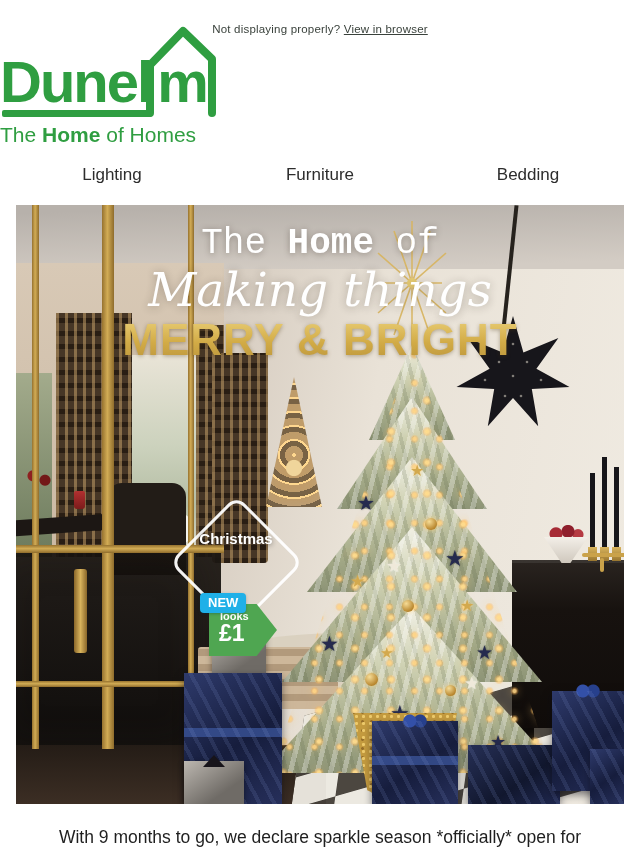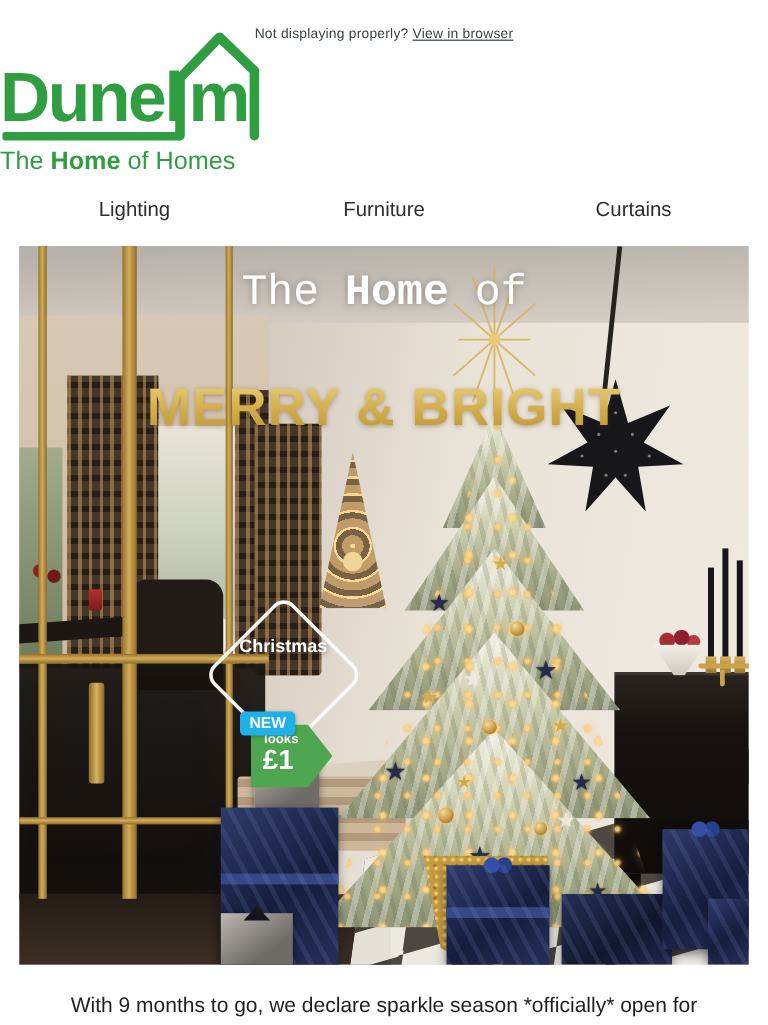--- a/index.html
+++ b/index.html
@@ -182,21 +182,21 @@
           <path d="M5 88 L5 40 L38 6 L67 34 L67 88" fill="none" stroke="#2f9e41" stroke-width="8" stroke-linejoin="round" stroke-linecap="round"></path>
         </svg><span>m</span></span>
     <div class="underbar"></div>
   </div>
   <div class="tagline"><span>The </span><b>Home</b><span> of Homes</span></div>
 </div>
 
 <div class="nav">
   <div class="item">Lighting</div>
   <div class="item">Furniture</div>
-  <div class="item">Curtains</div>
+  <div class="item">Bedding</div>
 </div>
 
 <div class="hero">
   <div class="abs ceiling"></div>
 
   <div class="abs dining"></div>
   <div class="abs greenery"></div>
   <div class="abs curtain curtainA"></div>
   <div class="abs window1"></div>
   <div class="abs curtain curtainB"></div>
@@ -298,20 +298,21 @@
       <span class="bow"></span>
       <span class="band"></span>
     </div>
   <div class="gift" style="left:452px; top:540px; width:92px; height:59px; background:linear-gradient(145deg,#262f55,#11172e 60%,#202850);"></div>
   <div class="gift" style="left:536px; top:486px; width:72px; height:100px;">
       <span class="bow"></span>
     </div>
   <div class="gift" style="left:574px; top:544px; width:34px; height:55px;"></div>
 
   <div class="abs h-line1"><span>The </span><b>Home</b><span> of</span></div>
+  <div class="abs h-line2">Making things</div>
   <div class="abs h-line3">MERRY &amp; BRIGHT</div>
 
   <div class="abs diamond"></div>
   <div class="abs diamond-label">
     <div>Christmas</div>
   </div>
 
   <div class="abs price-arrow">
     <div class="price-from">looks</div>
     <div class="price-value">£1</div>

